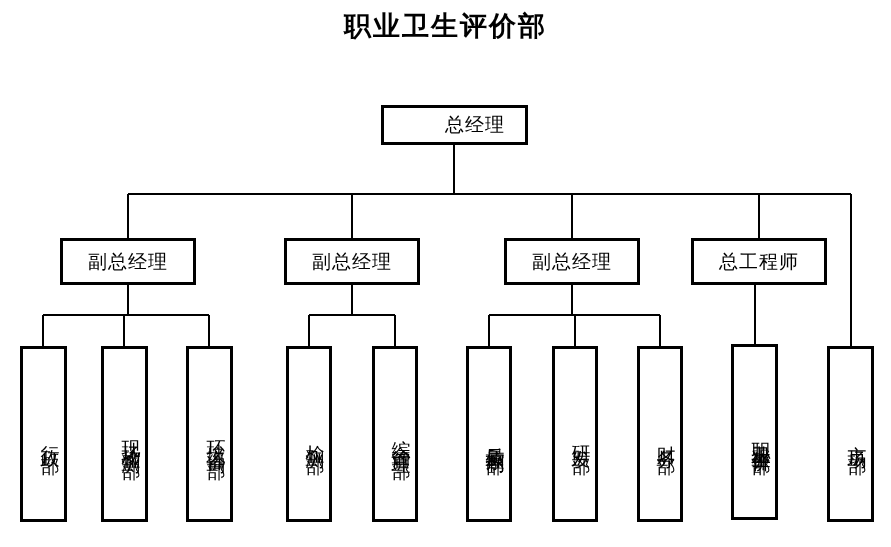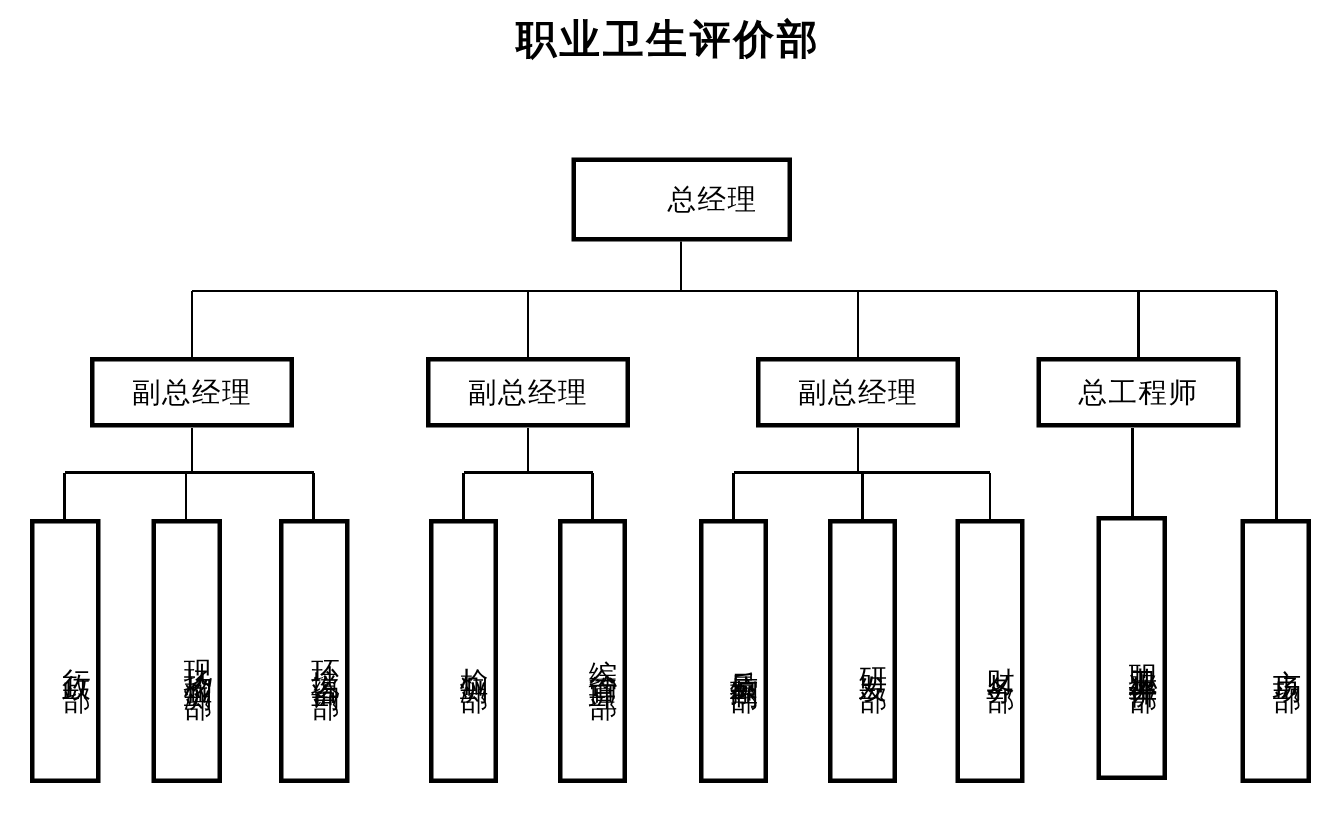--- a/index.html
+++ b/index.html
@@ -109,21 +109,21 @@
       <line x1="489" y1="315" x2="660" y2="315"></line>
       <line x1="489" y1="315" x2="489" y2="347"></line>
       <line x1="575" y1="315" x2="575" y2="347"></line>
       <line x1="660" y1="315" x2="660" y2="347"></line>
 
       <line x1="755" y1="285" x2="755" y2="345"></line>
 
     </g>
   </svg>
 
-  <div class="node horizontal" style="left:381px; top:105px; width:147px; height:56px;padding-left:41px;">总经理</div>
+  <div class="node horizontal" style="left:381px; top:105px; width:147px; height:40px;padding-left:41px;">总经理</div>
 
   <div class="node horizontal" style="left:60px; top:238px; width:136px; height:47px;">副总经理</div>
 
   <div class="node horizontal" style="left:284px; top:238px; width:136px; height:47px;">副总经理</div>
 
   <div class="node horizontal" style="left:504px; top:238px; width:136px; height:47px;">副总经理</div>
 
   <div class="node horizontal" style="left:691px; top:238px; width:136px; height:47px;">总工程师</div>
 
   <div class="node vertical" style="left:20px; top:346px; width:47px; height:176px;">行政部</div>

